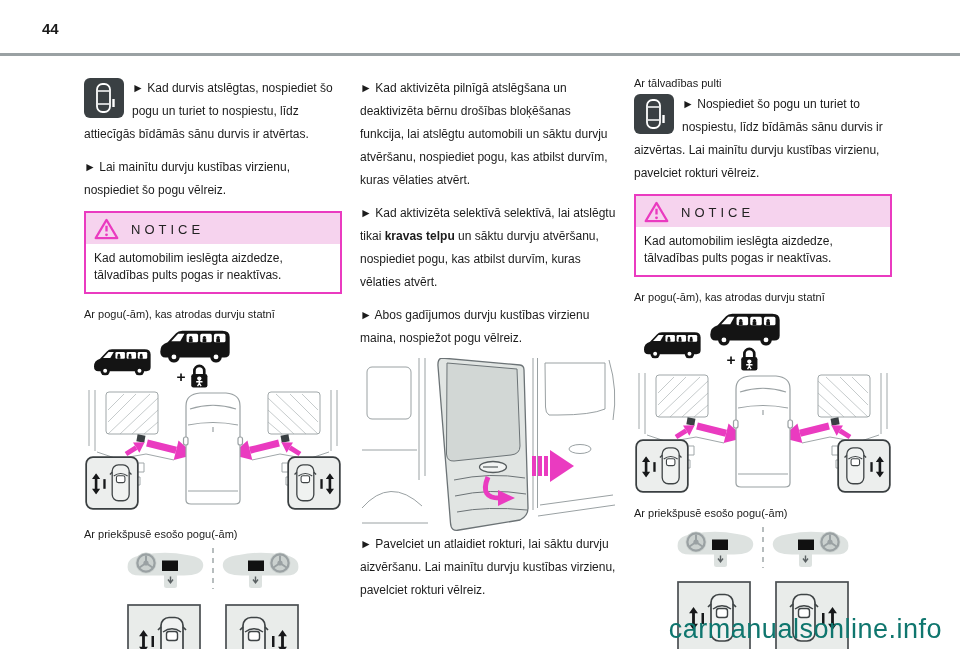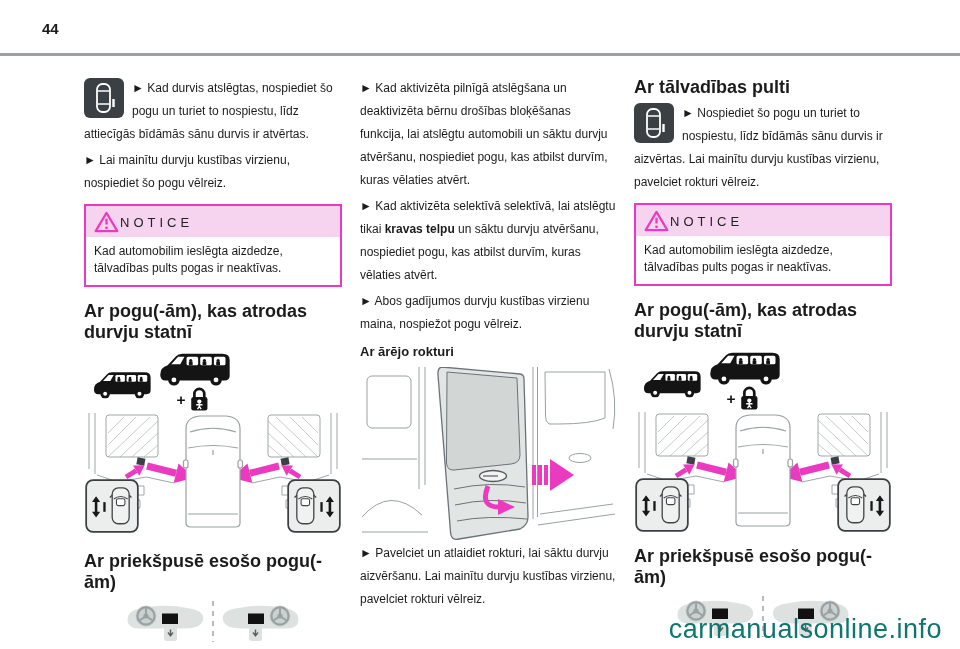--- a/index.html
+++ b/index.html
@@ -8,28 +8,28 @@
     background:#ffffff;color:#1b1b1b;
     font-family:"Liberation Sans","DejaVu Sans",sans-serif;
   }
   .page-number{position:absolute;left:42px;top:20px;font-size:15px;font-weight:bold;}
   .header-rule{position:absolute;left:0;top:53px;width:960px;height:3px;background:#9aa1a3;}
   .col{position:absolute;top:77px;width:258px;}
   #col-left{left:84px;}
   #col-mid{left:360px;}
   #col-right{left:634px;}
   .para{font-size:12px;line-height:23px;margin:0;}
-  .para + .para{margin-top:3px;}
+  .para + .para{margin-top:10px;}
   .icon-para .btn-icon{float:left;width:40px;height:40px;margin:1px 8px 2px 0;}
   .icon-para{min-height:44px;}
-  .heading{font-size:18px;font-weight:bold;margin:14px 0 0 0;}
+  .heading{font-size:11px;font-weight:normal;margin:14px 0 0 0;}
   .section-title{font-size:22px;font-weight:bold;margin:12px 0 0 0;letter-spacing:.2px;}
   .subheading{font-size:13px;font-weight:bold;margin:8px 0 0 0;}
   .notice{border:2px solid #ea3bc0;margin-top:9px;}
-  .notice-head{background:#f6d3ee;display:flex;align-items:center;gap:1px;padding:5px 8px 4px 8px;}
+  .notice-head{background:#f6d3ee;display:flex;align-items:center;gap:12px;padding:5px 8px 4px 8px;}
   .notice-title{font-size:13px;letter-spacing:4px;color:#222;}
   .notice-body{padding:6px 8px 8px 8px;font-size:12px;line-height:17px;}
   .illus{display:block;}
   .vans{margin:6px 0 0 4px;}
   .rearview{margin:2px auto 0 auto;}
   .dash{margin:7px auto 0 auto;}
   .squares{margin:11px auto 0 auto;}
   .doorclose{margin:8px auto 0 auto;}
   .watermark{
     position:absolute;right:18px;bottom:4px;
@@ -250,21 +250,20 @@
         <use href="#sym-sq" width="74" height="74"></use>
       </g>
   </svg>
 </div>
 
 <div class="col" id="col-mid">
   <p class="para">►  Kad aktivizēta pilnīgā atslēgšana un deaktivizēta bērnu drošības bloķēšanas funkcija, lai atslēgtu automobili un sāktu durvju atvēršanu, nospiediet pogu, kas atbilst durvīm, kuras vēlaties atvērt.</p>
   <p class="para"><span>►  Kad aktivizēta selektīvā selektīvā, lai atslēgtu tikai </span><b>kravas telpu</b><span> un sāktu durvju atvēršanu, nospiediet pogu, kas atbilst durvīm, kuras vēlaties atvērt.</span></p>
   <p class="para">►  Abos gadījumos durvju kustības virzienu maina, nospiežot pogu vēlreiz.</p>
 
-  <h3 class="subheading">Ar ārējo rokturi</h3>
 
   <svg class="illus doorclose" width="255" height="175" viewBox="0 0 255 175">
     <use href="#sym-doorclose" width="255" height="175"></use>
   </svg>
 
   <p class="para" style="margin-top:0">►  Pavelciet un atlaidiet rokturi, lai sāktu durvju aizvēršanu. Lai mainītu durvju kustības virzienu, pavelciet rokturi vēlreiz.</p>
 </div>
 
 <div class="col" id="col-right">
   <h3 class="heading" style="margin-top:0">Ar tālvadības pulti</h3>

